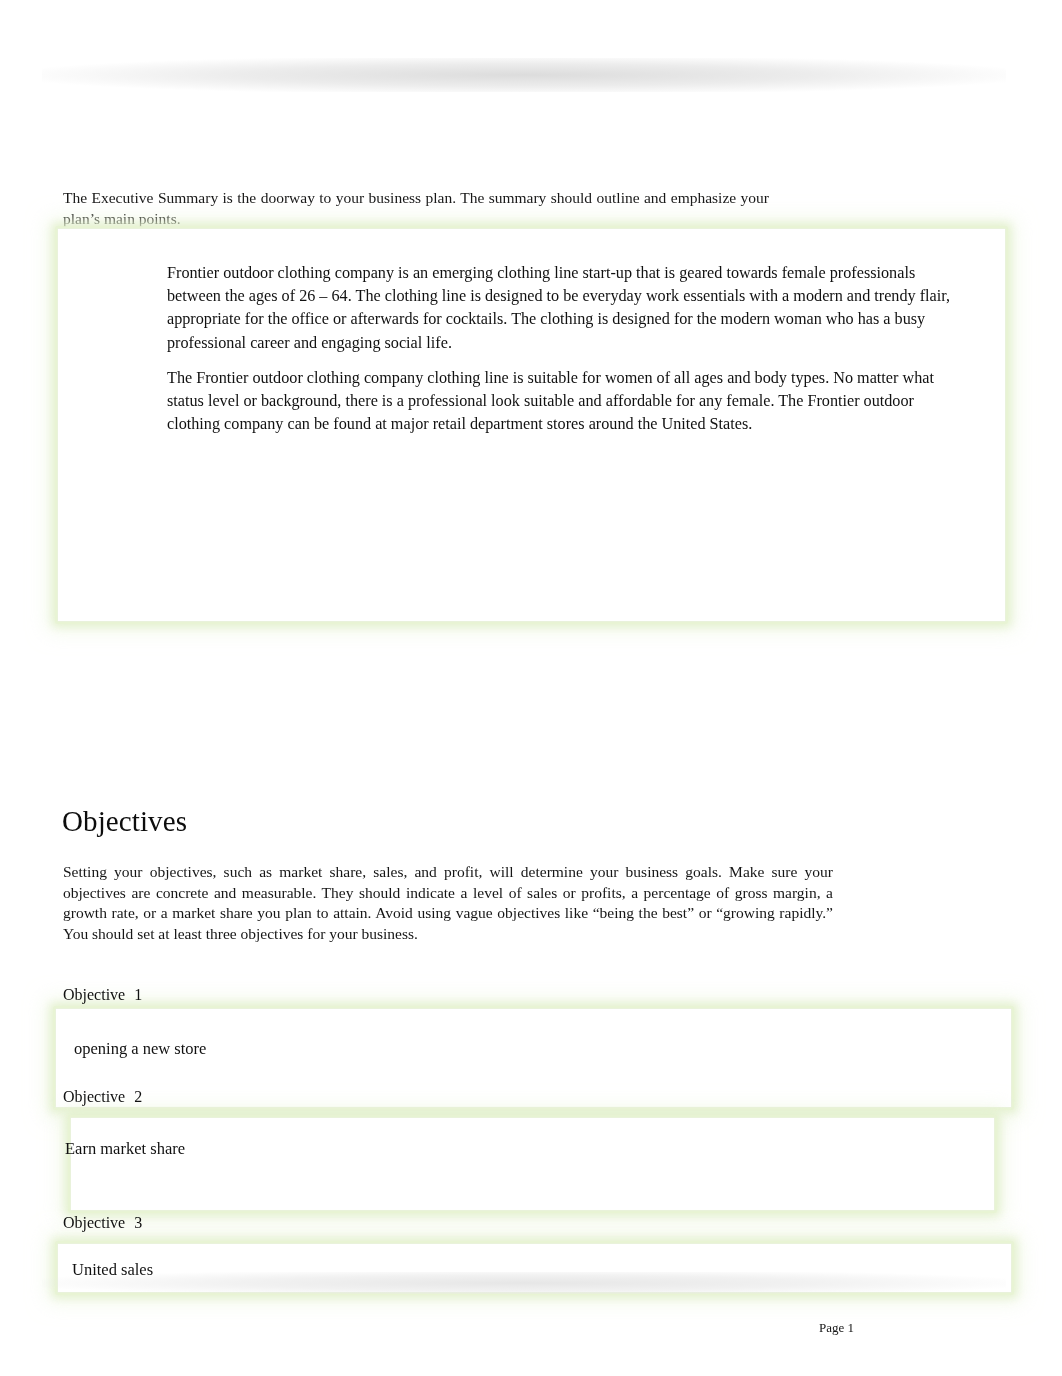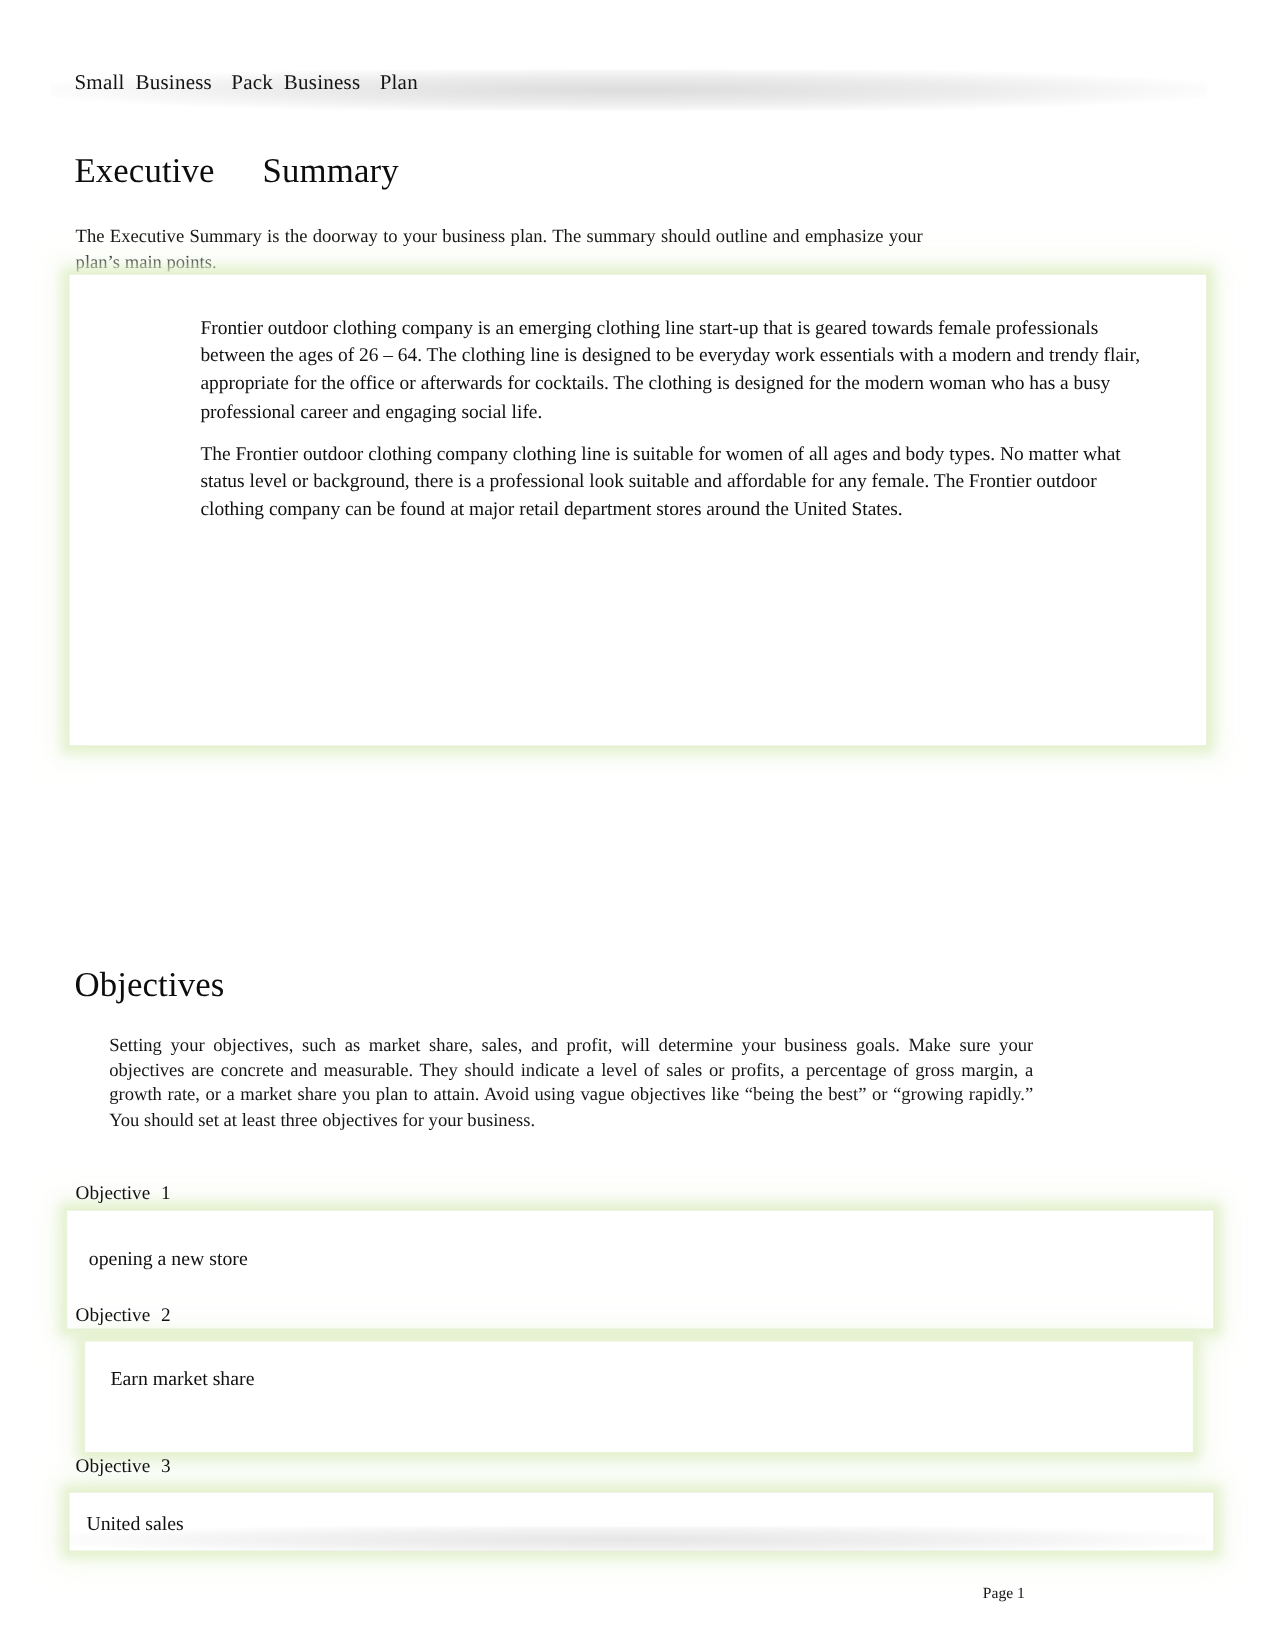--- a/index.html
+++ b/index.html
@@ -62,21 +62,21 @@
 
   
   .intro {
     position: absolute;
     font-size: 15.5px;
     line-height: 20.5px;
     color: #161616;
     text-align: justify;
   }
   #exec-intro { left: 63px; top: 188px; width: 706px; }
-  #obj-intro  { left: 63px; top: 862px; width: 770px; margin-left: 28px; }
+  #obj-intro  { left: 63px; top: 862px; width: 770px; }
 
   
   .greenbox {
     position: absolute;
     background: #ffffff;
     border: 1px solid rgba(215,232,190,0.55);
     box-shadow:
       0 0 0 2px rgba(231,243,212,0.85),
       0 0 9px 5px rgba(222,238,196,0.75),
       0 0 20px 10px rgba(236,246,222,0.55);
@@ -91,21 +91,21 @@
   .box-text {
     position: absolute;
     font-size: 16.2px;
     line-height: 23.2px;
     color: #111111;
   }
   #exec-box-text { left: 155px; top: 250px; width: 826px; }
   #exec-box-text p { margin: 12px; }
 
   #obj1-text { left: 74px;  top: 1037px; font-size: 16.5px; }
-  #obj2-text { left: 92px;  top: 1137px; font-size: 16.5px; }
+  #obj2-text { left: 65px;  top: 1137px; font-size: 16.5px; }
   #obj3-text { left: 72px;  top: 1258px; font-size: 16.5px; }
 
   
   .obj-label {
     position: absolute;
     font-size: 16px;
     color: #111111;
     white-space: nowrap;
   }
   .obj-label .gap { display: inline-block; width: 9px; }
@@ -142,23 +142,21 @@
     color: #151515;
     white-space: nowrap;
   }
 </style>
 </head>
 <body>
 
 <div class="page">
 
   <div class="header-band-inner"></div>
-  <div class="header-title"><span>Small</span><span class="gap-sm"></span><span>Business</span><span class="gap-md"></span><span>Pack</span><span class="gap-sm"></span><span>Business</span><span class="gap-md"></span><span>Plan</span></div>
 
-  <div class="h1" id="exec-title"><span>Executive</span><span class="gap"></span><span>Summary</span></div>
 
   <div class="intro" id="exec-intro">The Executive Summary is the doorway to your business plan. The summary should outline and emphasize your plan’s main points.</div>
 
   <div class="greenbox" id="exec-box"></div>
   <div class="box-text" id="exec-box-text">
     <p>Frontier outdoor clothing company is an emerging clothing line start-up that is geared towards female professionals between the ages of 26 – 64. The clothing line is designed to be everyday work essentials with a modern and trendy flair, appropriate for the office or afterwards for cocktails. The clothing is designed for the modern woman who has a busy professional career and engaging social life.</p>
     <p>The Frontier outdoor clothing company clothing line is suitable for women of all ages and body types. No matter what status level or background, there is a professional look suitable and affordable for any female. The Frontier outdoor clothing company can be found at major retail department stores around the United States.</p>
   </div>
 
   <div class="h1" id="obj-title">Objectives</div>

